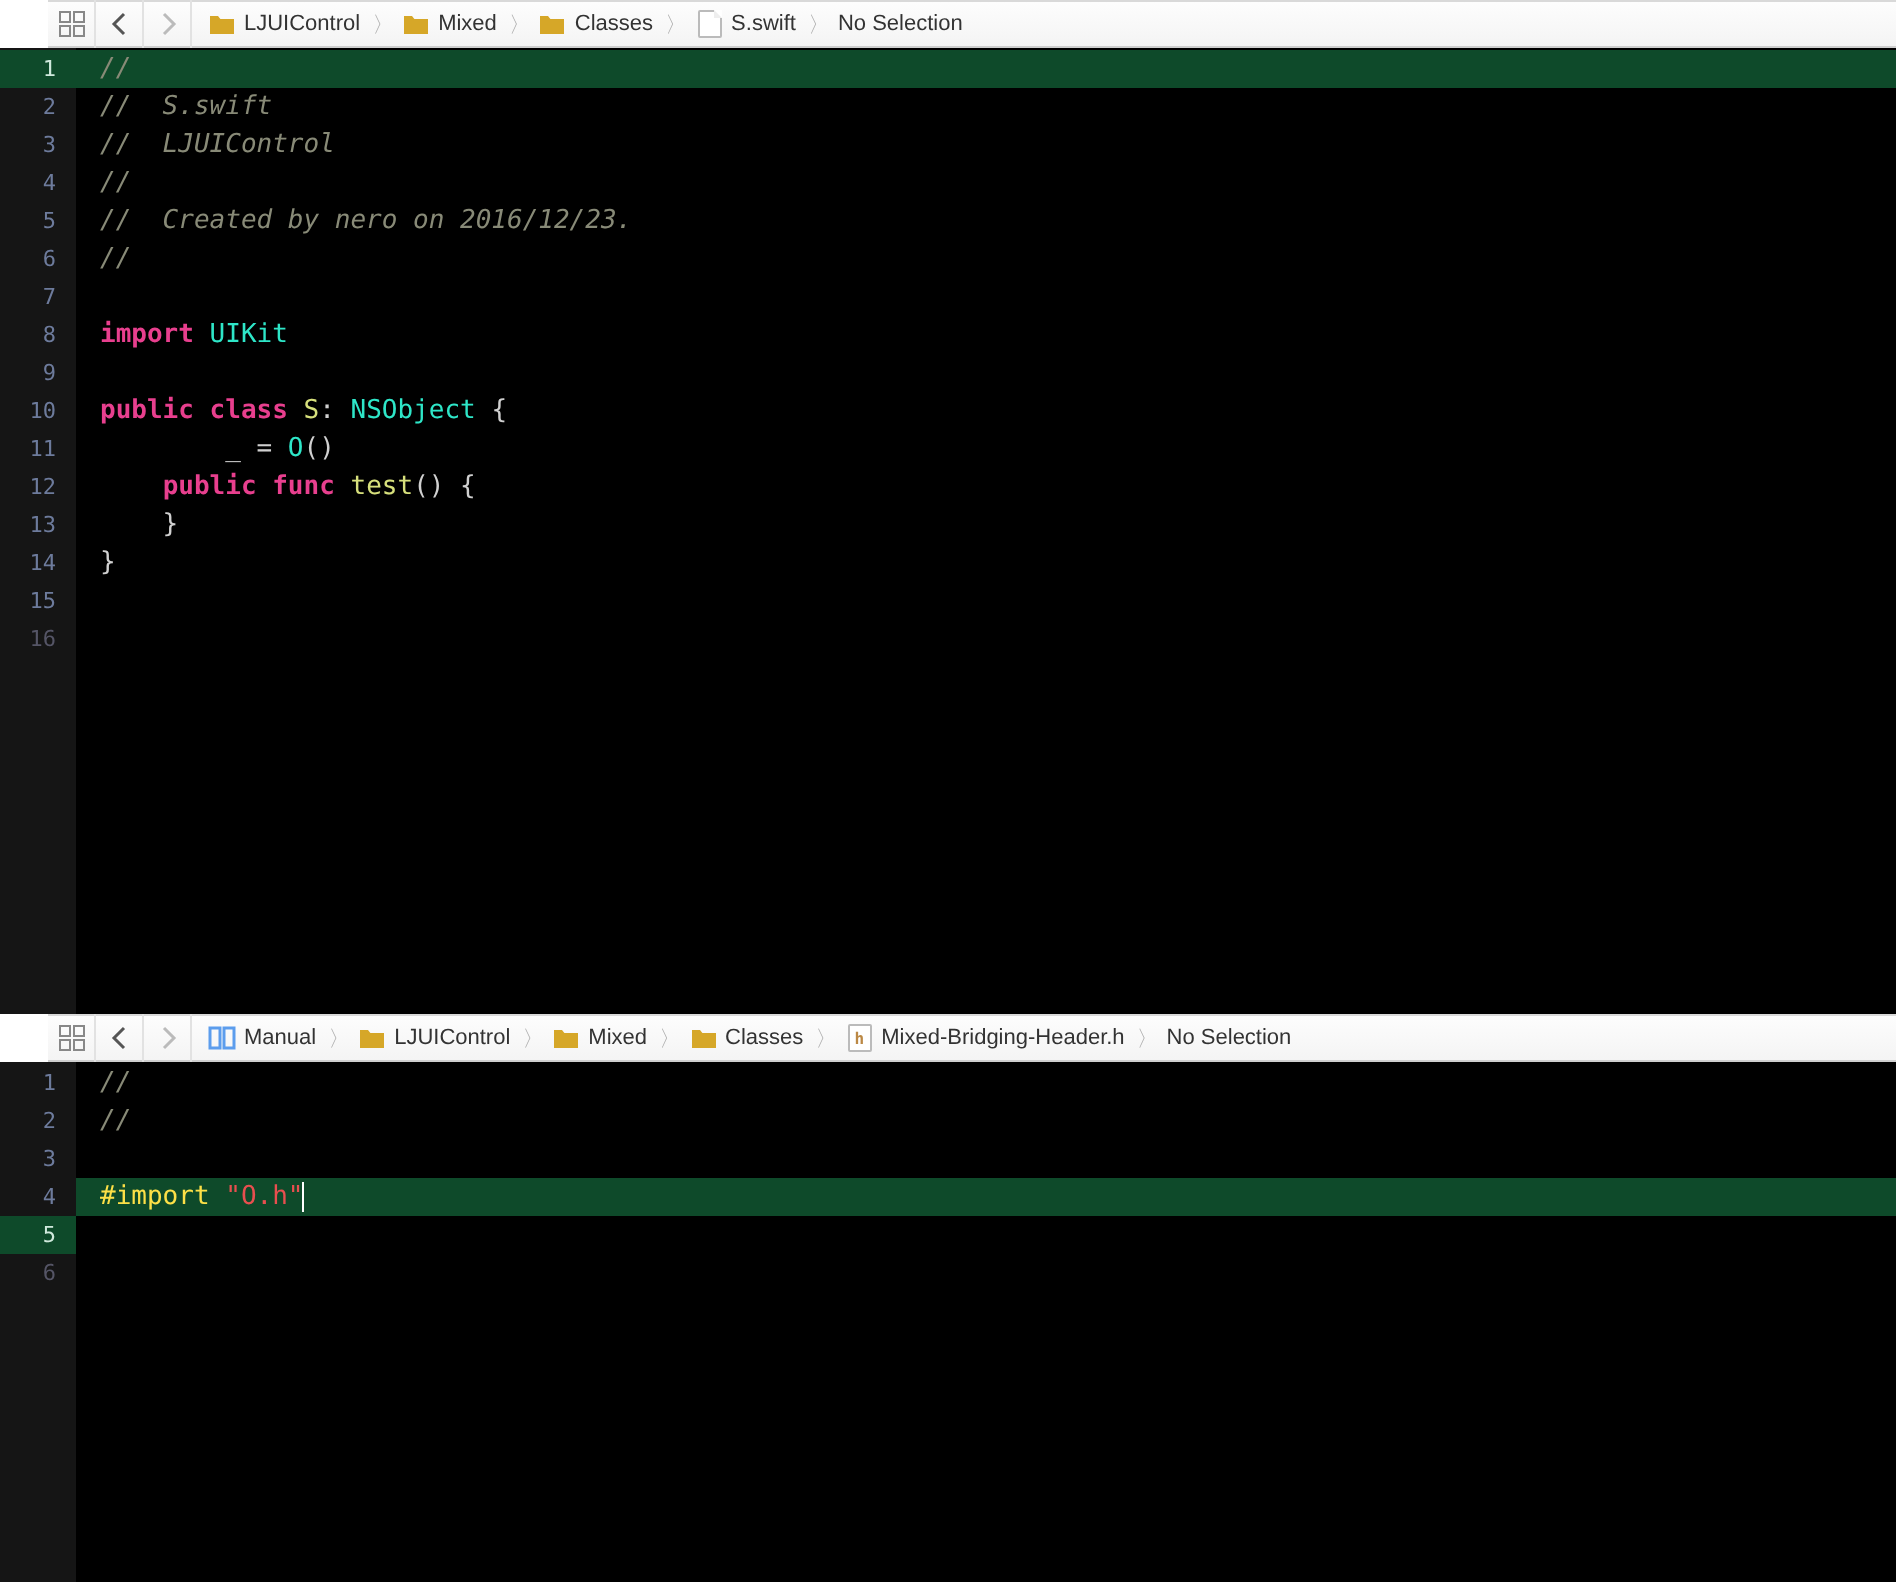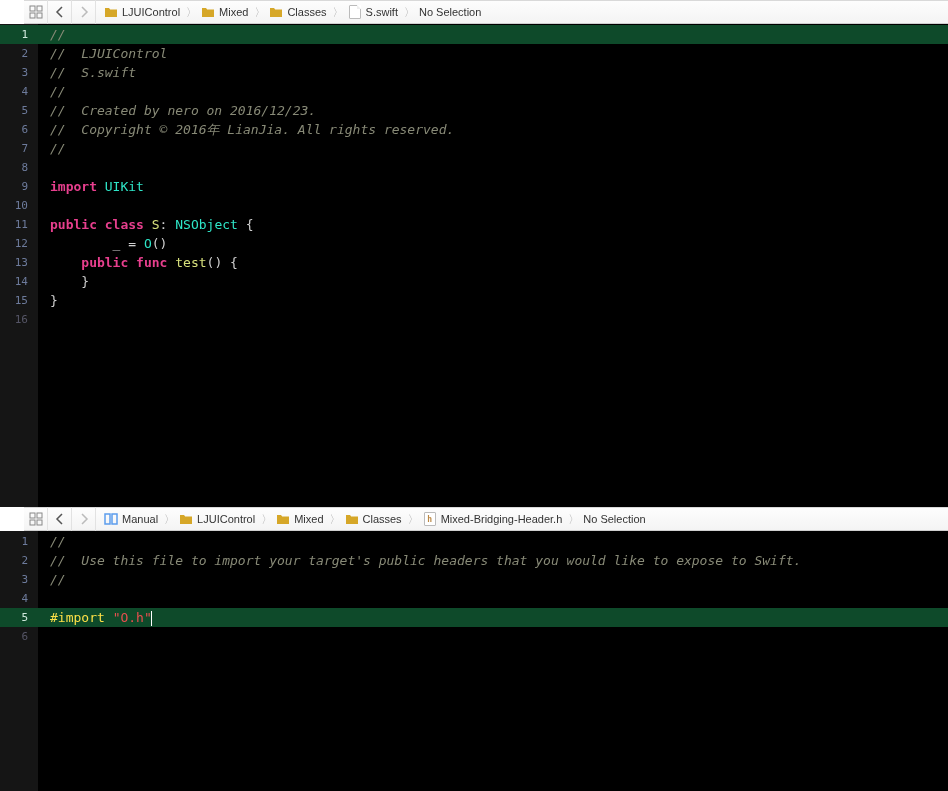--- a/index.html
+++ b/index.html
@@ -114,25 +114,24 @@
         <div class="">10</div>
         <div class="">11</div>
         <div class="">12</div>
         <div class="">13</div>
         <div class="">14</div>
         <div class="">15</div>
         <div class="last">16</div>
       </div>
     <div class="code" id="code-top">
         <div class="line hl"><span class="c">//</span></div>
+        <div class="line"><span class="c">//  S.swift</span></div>
         <div class="line"><span class="c">//  LJUIControl</span></div>
-        <div class="line"><span class="c">//  S.swift</span></div>
         <div class="line"><span class="c">//</span></div>
         <div class="line"><span class="c">//  Created by nero on 2016/12/23.</span></div>
-        <div class="line"><span class="c">//  Copyright © 2016年 LianJia. All rights reserved.</span></div>
         <div class="line"><span class="c">//</span></div>
         <div class="line"></div>
         <div class="line"><span class="kw">import</span> <span class="ty">UIKit</span></div>
         <div class="line"></div>
         <div class="line"><span class="kw">public</span> <span class="kw">class</span> <span class="fn">S</span>: <span class="cls">NSObject</span> {</div>
         <div class="line">        _ = <span class="cls">O</span>()</div>
         <div class="line">    <span class="kw">public</span> <span class="kw">func</span> <span class="fn">test</span>() {</div>
         <div class="line">    }</div>
         <div class="line">}</div>
         <div class="line"></div>
@@ -214,20 +213,19 @@
     <div class="gutter" id="gutter-bottom">
         <div class="">1</div>
         <div class="">2</div>
         <div class="">3</div>
         <div class="">4</div>
         <div class="cur">5</div>
         <div class="last">6</div>
       </div>
     <div class="code" id="code-bottom">
         <div class="line"><span class="c">//</span></div>
-        <div class="line"><span class="c">//  Use this file to import your target's public headers that you would like to expose to Swift.</span></div>
         <div class="line"><span class="c">//</span></div>
         <div class="line"></div>
         <div class="line hl"><span class="pp">#import</span> <span class="str">"O.h"</span><span class="caret"></span></div>
         <div class="line"></div>
       </div>
   </div>
 </div>
 
 </body></html>

